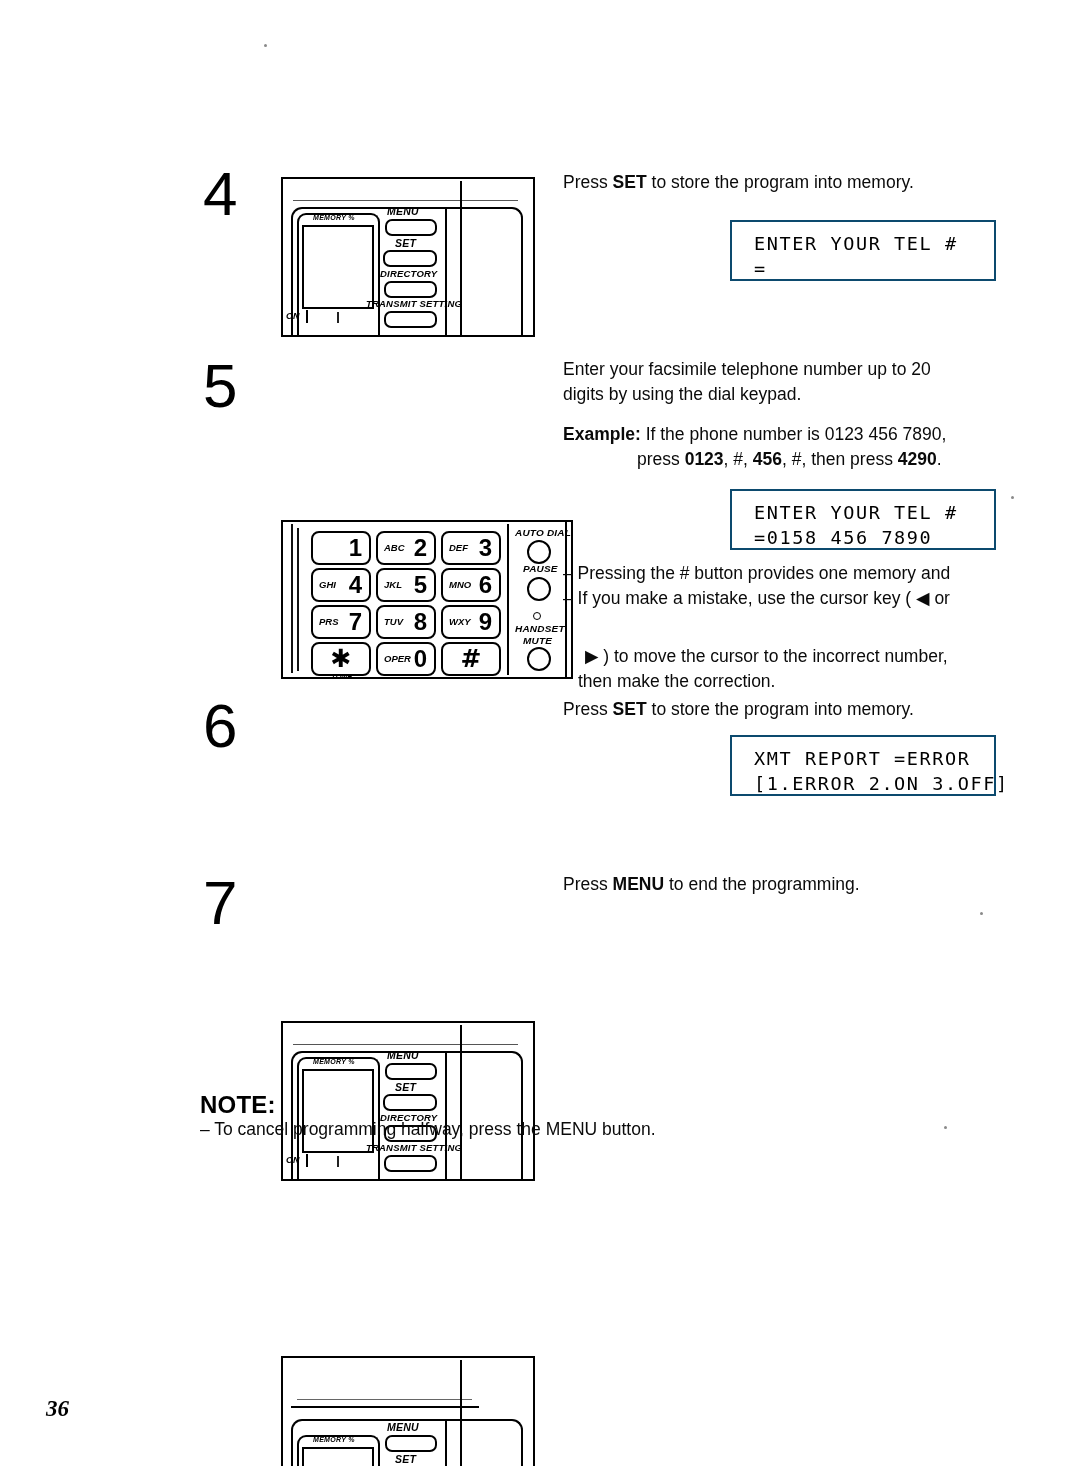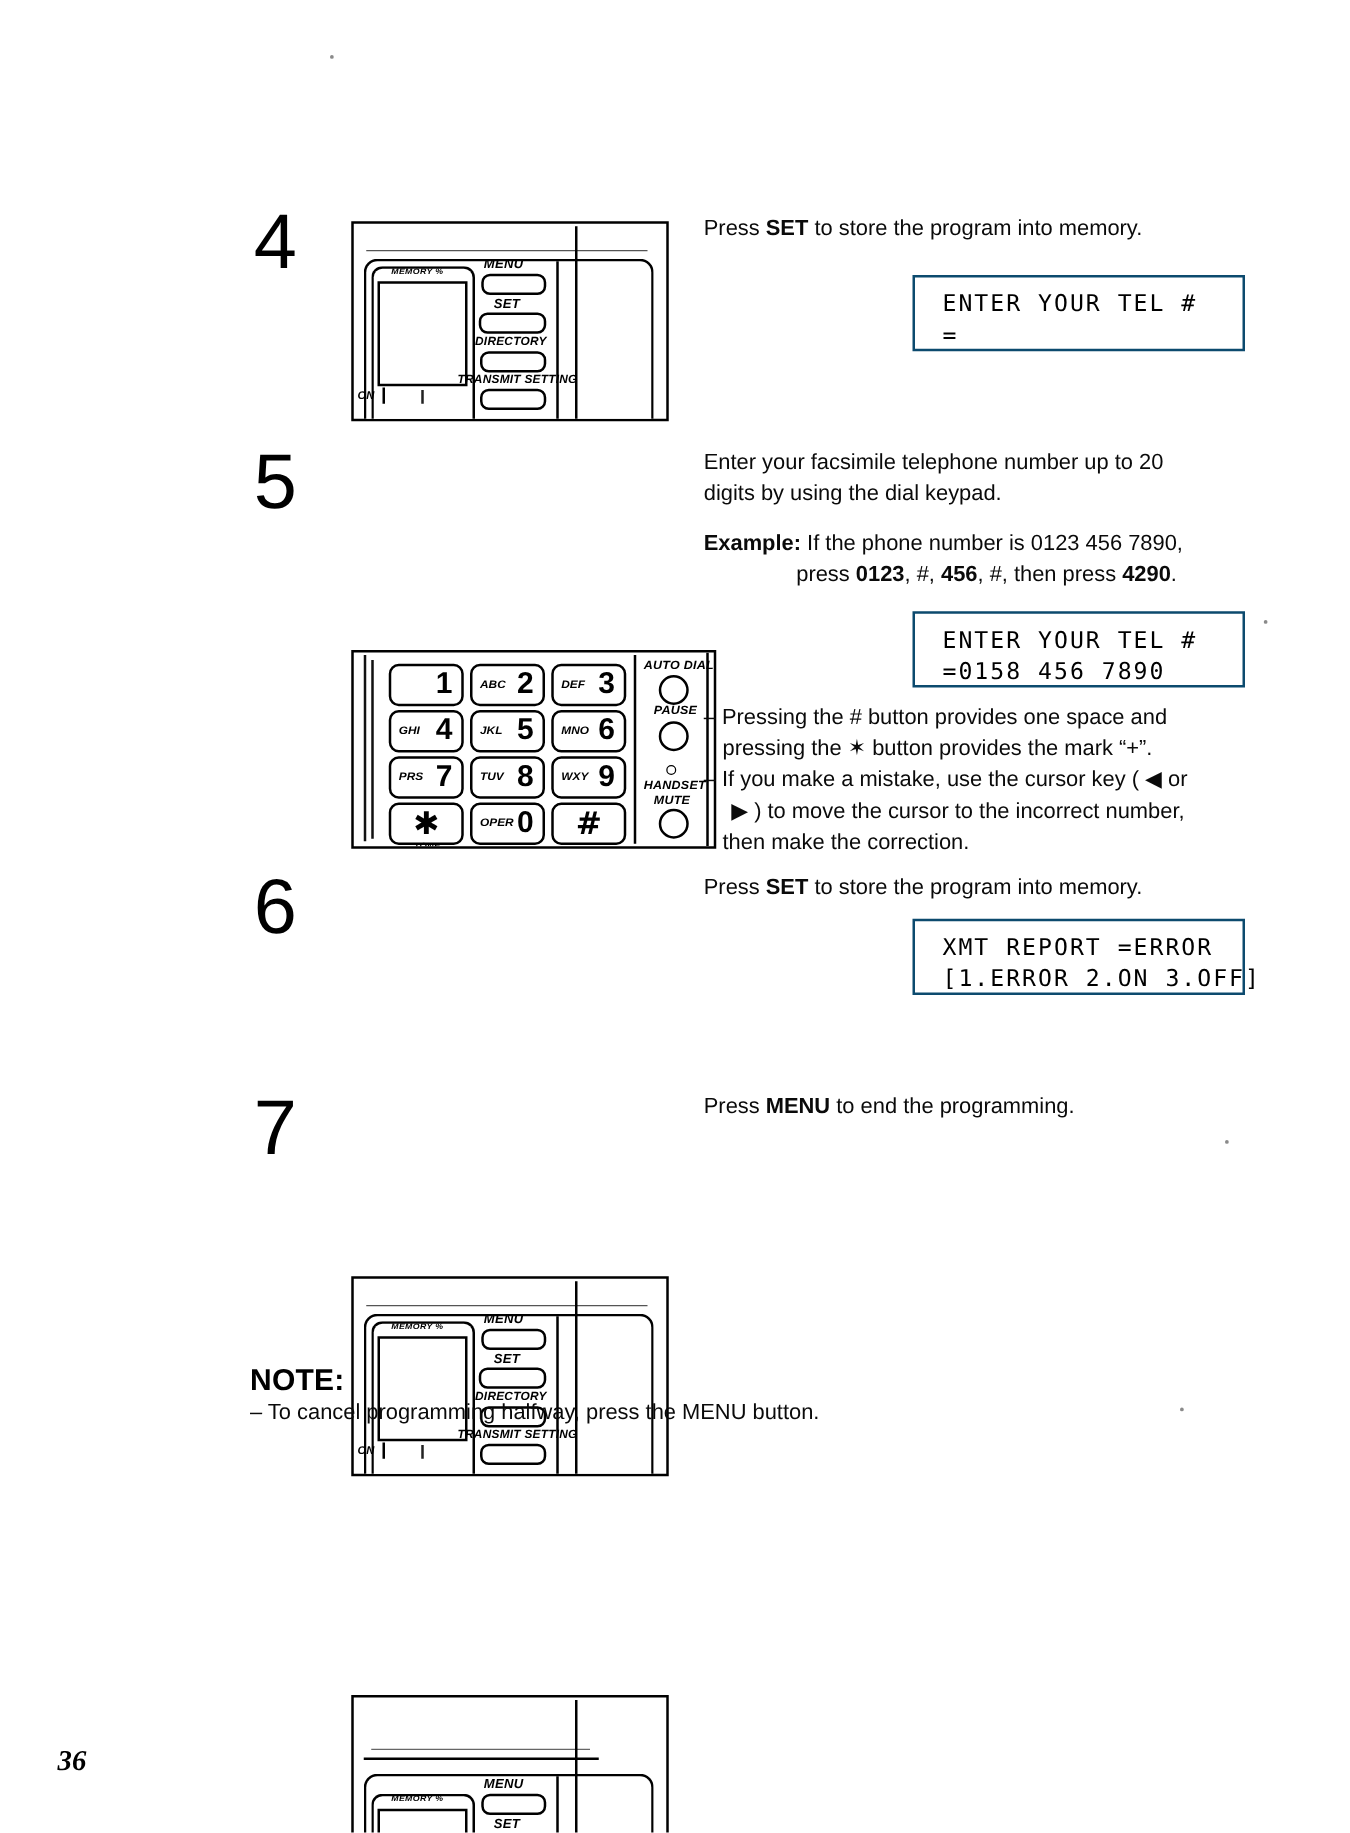--- a/index.html
+++ b/index.html
@@ -249,24 +249,23 @@
     <div><b>Example:</b><span> If the phone number is 0123 456 7890,</span></div>
     <div class="indent2"><span>press </span><b>0123</b><span>, #, </span><b>456</b><span>, #, then press </span><b>4290</b><span>.</span></div>
   </div>
 
   <div class="abs lcd" style="left:730px;top:489px;width:266px;height:61px;">
     <div class="line">ENTER YOUR TEL #</div>
     <div class="line">=0158 456 7890</div>
   </div>
 
   <div class="abs body-text" style="left:563px;top:561px;width:460px;">
-    <div>– Pressing the # button provides one space and</div>
-    <div style="padding-left:15px;">pressing the ✶ button provides the mark “+”.</div>
+    <div>– Pressing the # button provides one memory and</div>
     <div>– If you make a mistake, use the cursor key ( ◀ or</div>
-    <div style="padding-left:22px;">▶ ) to move the cursor to the incorrect number,</div>
+    <div style="padding-left:22px;margin-top:33px;">▶ ) to move the cursor to the incorrect number,</div>
     <div style="padding-left:15px;">then make the correction.</div>
   </div>
 
   <div class="abs step-num" style="left:203px;top:695px;">6</div>
 
   <div class="abs fax-box" style="left:281px;top:702px;width:250px;height:156px;">
     <div class="hline" style="left:10px;top:21px;width:225px;height:1px;background:#555;"></div>
     <div class="panel" style="left:8px;top:28px;width:228px;height:130px;border-bottom:none;border-radius:11px 11px 0 0;"></div>
     <div class="disp-frame" style="left:14px;top:34px;width:79px;height:124px;border-bottom:none;border-radius:9px 9px 0 0;"></div>
     <div class="disp-win" style="left:19px;top:46px;width:68px;height:80px;"></div>

